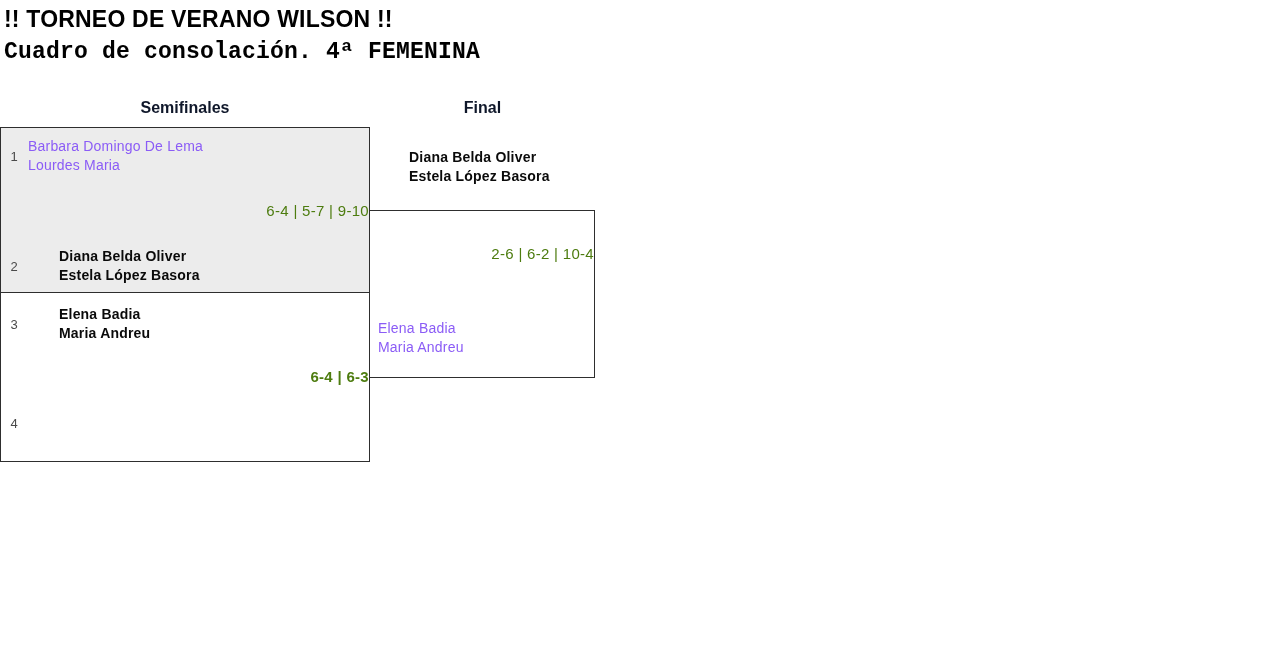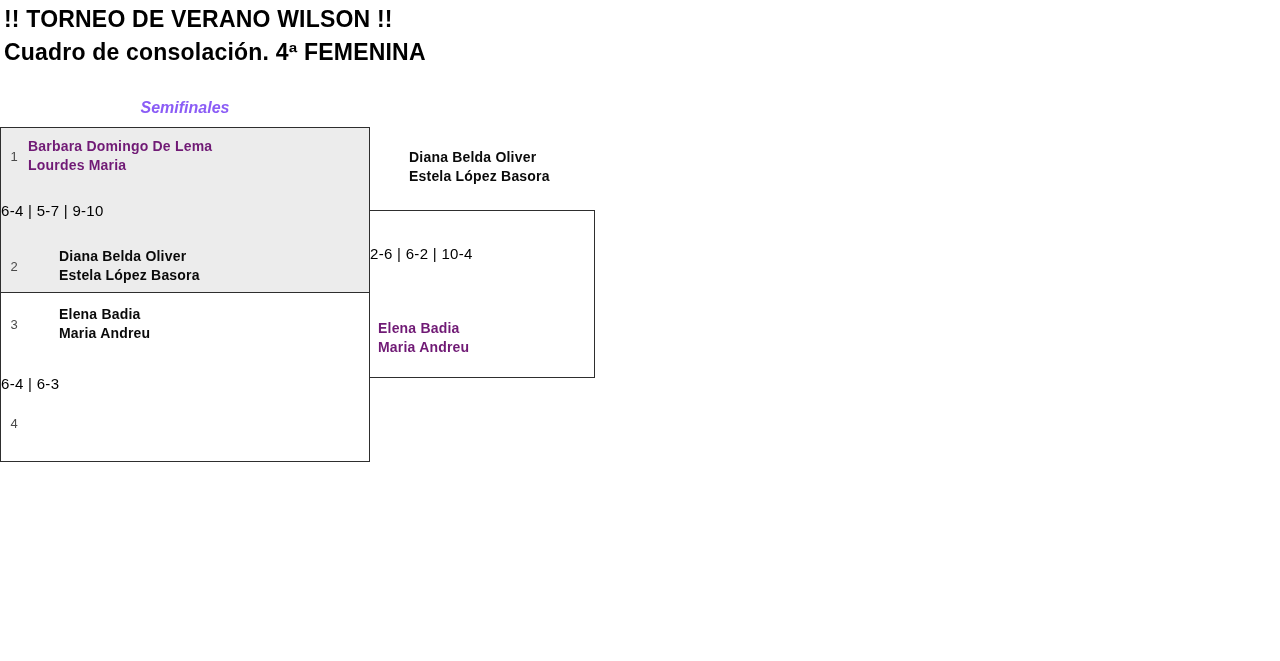--- a/index.html
+++ b/index.html
@@ -17,21 +17,21 @@
   .title-line {
     position: absolute;
     left: 4px;
     font-size: 23px;
     font-weight: 700;
     color: #000000;
     letter-spacing: 0.2px;
     white-space: nowrap;
   }
   .title-line.l1 { top: 6px; }
-  .title-line.l2 { top: 39px; }
+  .title-line.l2 { top: 39px; font-family: Liberation Mono, monospace; }
 
   
   .logo {
     position: absolute;
     left: 1048px;
     top: 2px;
     width: 228px;
     height: 68px;
     display: block;
     text-decoration: none;
@@ -54,24 +54,23 @@
     font-family: "Liberation Sans", sans-serif;
   }
 
   
   .round-header {
     position: absolute;
     top: 97px;
     height: 22px;
     font-size: 16px;
     font-weight: 700;
-    color: #8b5cf6;
+    color: #0f172a;
     text-align: center;
     line-height: 22px;
-    font-style: italic;
   }
   .round-header.semis { left: 0; width: 370px; }
   .round-header.final { left: 370px; width: 225px; }
 
   
   .match-box {
     position: absolute;
     border: 1px solid #2e2e2e;
     background: #ffffff;
   }
@@ -102,49 +101,48 @@
     text-align: center;
     flex: 0 0 auto;
   }
   .team {
     display: flex;
     flex-direction: column;
   }
   .team-line {
     font-size: 14px;
     line-height: 19px;
-    color: #701a75;
+    color: #8b5cf6;
     letter-spacing: 0.2px;
     white-space: nowrap;
-    font-weight: bold;
   }
   .winner .team-line {
     font-weight: 700;
     color: #0a0a0a;
     margin-left: 31px;
   }
   .score {
     position: absolute;
     left: 0;
     right: 0;
-    text-align: left;
+    text-align: right;
     font-size: 15px;
-    color: #000000;
+    color: #4d7c0f;
     letter-spacing: 0.3px;
     white-space: nowrap;
   }
 
   
   .sf1 .slot.top { top: 9px; }
   .sf1 .score   { top: 74px; }
   .sf1 .slot.bottom { top: 119px; }
 
   
   .sf2 .slot.top { top: 12px; }
-  .sf2 .score   { top: 82px; }
+  .sf2 .score   { top: 75px; font-weight: bold; }
   .sf2 .slot.bottom { top: 123px; }
 
   
   .final-team-top {
     position: absolute;
     left: 378px;
     top: 148px;
   }
   .final-box .score { top: 34px; }
   .final-box .slot.bottom { top: 108px; }
@@ -152,20 +150,21 @@
 </head>
 <body>
 
 <div class="page">
 
   <div class="title-line l1">!! TORNEO DE VERANO WILSON !!</div>
   <div class="title-line l2">Cuadro de consolación. 4ª FEMENINA</div>
 
 
   <div class="round-header semis">Semifinales</div>
+  <div class="round-header final">Final</div>
 
   <div class="match-box sf1">
     <div class="slot top">
       <span class="seed">1</span>
       <span class="team">
         <span class="team-line">Barbara Domingo De Lema</span>
         <span class="team-line">Lourdes Maria</span>
       </span>
     </div>
     <div class="score">6-4 | 5-7 | 9-10</div>

